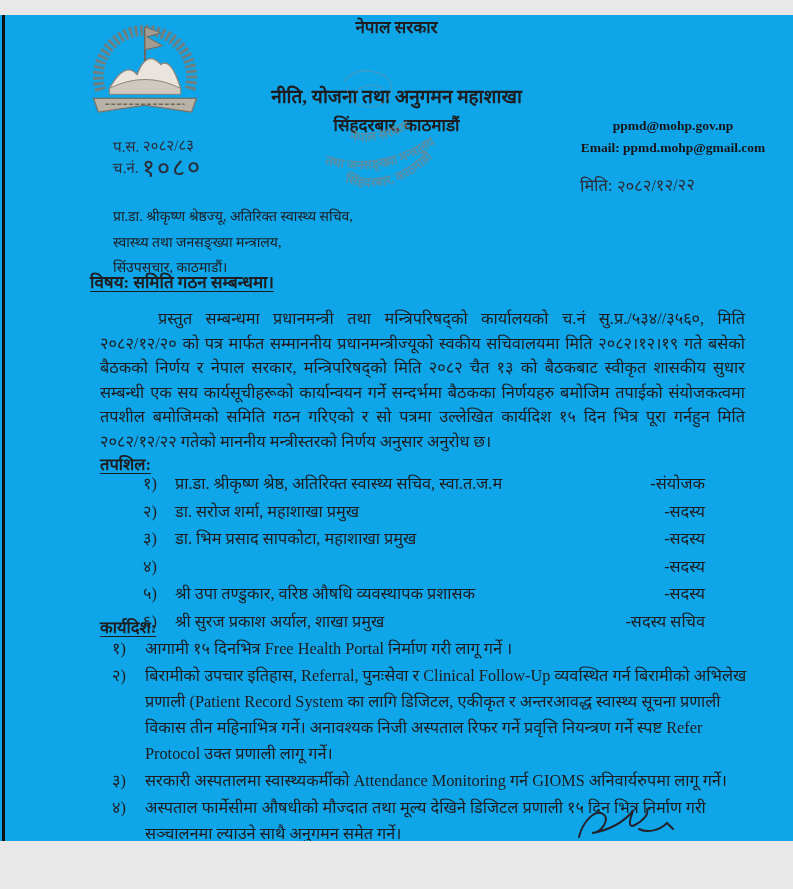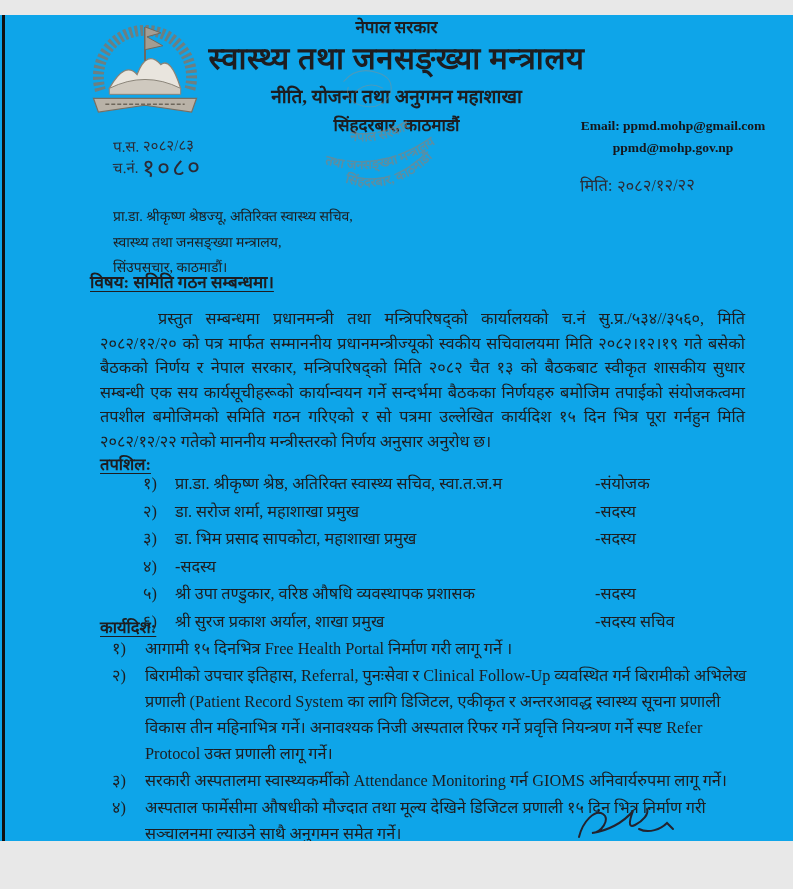--- a/index.html
+++ b/index.html
@@ -40,21 +40,21 @@
   .body-par { position: absolute; left: 100px; top: 292px; width: 645px;
               font-size: 16.3px; line-height: 24.6px; text-align: justify; text-indent: 58px; }
 
   .sec-heading { font-size: 16.5px; font-weight: 700; text-decoration: underline; text-underline-offset: 3px; }
   .tapasil { position: absolute; left: 100px; top: 437px; }
 
   .members { position: absolute; left: 143px; top: 457px; width: 562px; font-size: 16.3px; }
   .m-row { display: flex; height: 27.5px; align-items: baseline; }
   .m-no { width: 32px; }
   .m-name { width: 420px; }
-  .m-role { flex: 1; }
+  .m-role { flex: 1; text-align: right; }
 
   .orders-heading { position: absolute; left: 100px; top: 600px; }
   .orders { position: absolute; left: 112px; top: 621px; width: 636px; font-size: 16.3px; }
   .o-item { display: flex; line-height: 26px; margin-bottom: 1px; }
   .o-no { width: 33px; flex: none; }
   .o-text { flex: 1; }
 
   
   .sign-block { position: absolute; left: 528px; top: 788px; width: 210px; text-align: center; }
   .scribble { display: block; margin: 0 auto -14px auto; }
@@ -80,42 +80,41 @@
       <path d="M60,8 L60,42" stroke="#6f695f" stroke-width="2"></path>
       <path d="M60,8 L76,14 L62,18 L78,27 L60,31 Z" fill="#a49d92" stroke="#6f695f" stroke-width="1"></path>
     </g>
     <g>
       <path d="M8,80 L112,80 L107,94 L60,87 L13,94 Z" fill="#b9b2a7" stroke="#776f63" stroke-width="1.2"></path>
       <path d="M20,86 L100,86" stroke="#6d665b" stroke-width="1.5" stroke-dasharray="4 2"></path>
     </g>
   </svg>
 
   <div class="h-center h-gov">नेपाल सरकार</div>
-  <div class="h-center h-ministry">स्वास्थ्य तथा जनसङ्ख्या मन्त्रालय</div>
   <div class="h-center h-division">नीति, योजना तथा अनुगमन महाशाखा</div>
   <div class="h-center h-address">सिंहदरबार, काठमाडौं</div>
 
   <svg class="stamp" viewBox="0 0 178 162">
     <defs>
       <path id="arcA" d="M45,72 Q89,92 133,66"></path>
       <path id="arcB" d="M28,96 Q89,124 150,88"></path>
       <path id="arcC" d="M44,116 Q89,140 134,108"></path>
     </defs>
     <g stroke="#9a8d83" fill="none" stroke-width="1" opacity="0.7">
       <path d="M60,18 Q75,4 95,14 Q112,22 104,38 Q92,52 74,44 Q58,36 64,24"></path>
       <path d="M70,30 Q85,20 98,30"></path>
     </g>
     <text><textPath href="#arcA" startOffset="14">नेपाल सरकार</textPath></text>
     <text><textPath href="#arcB" startOffset="2">तथा जनसङ्ख्या मन्त्रालय</textPath></text>
     <text><textPath href="#arcC" startOffset="4">सिंहदरबार, काठमाडौं</textPath></text>
   </svg>
 
   <div class="emails">
+    <div>ppmd@mohp.gov.np</div>
     <div>Email: ppmd.mohp@gmail.com</div>
-    <div>ppmd@mohp.gov.np</div>
   </div>
 
   <div class="refs">
     <div class="hand">प.स. २०८२/८३</div><br>
     <span class="hand">च.नं.</span>
     <span class="hand dispatch-no">१०८०</span>
   </div>
 
   <div class="date-line">
     <span class="hand">मिति:</span>

